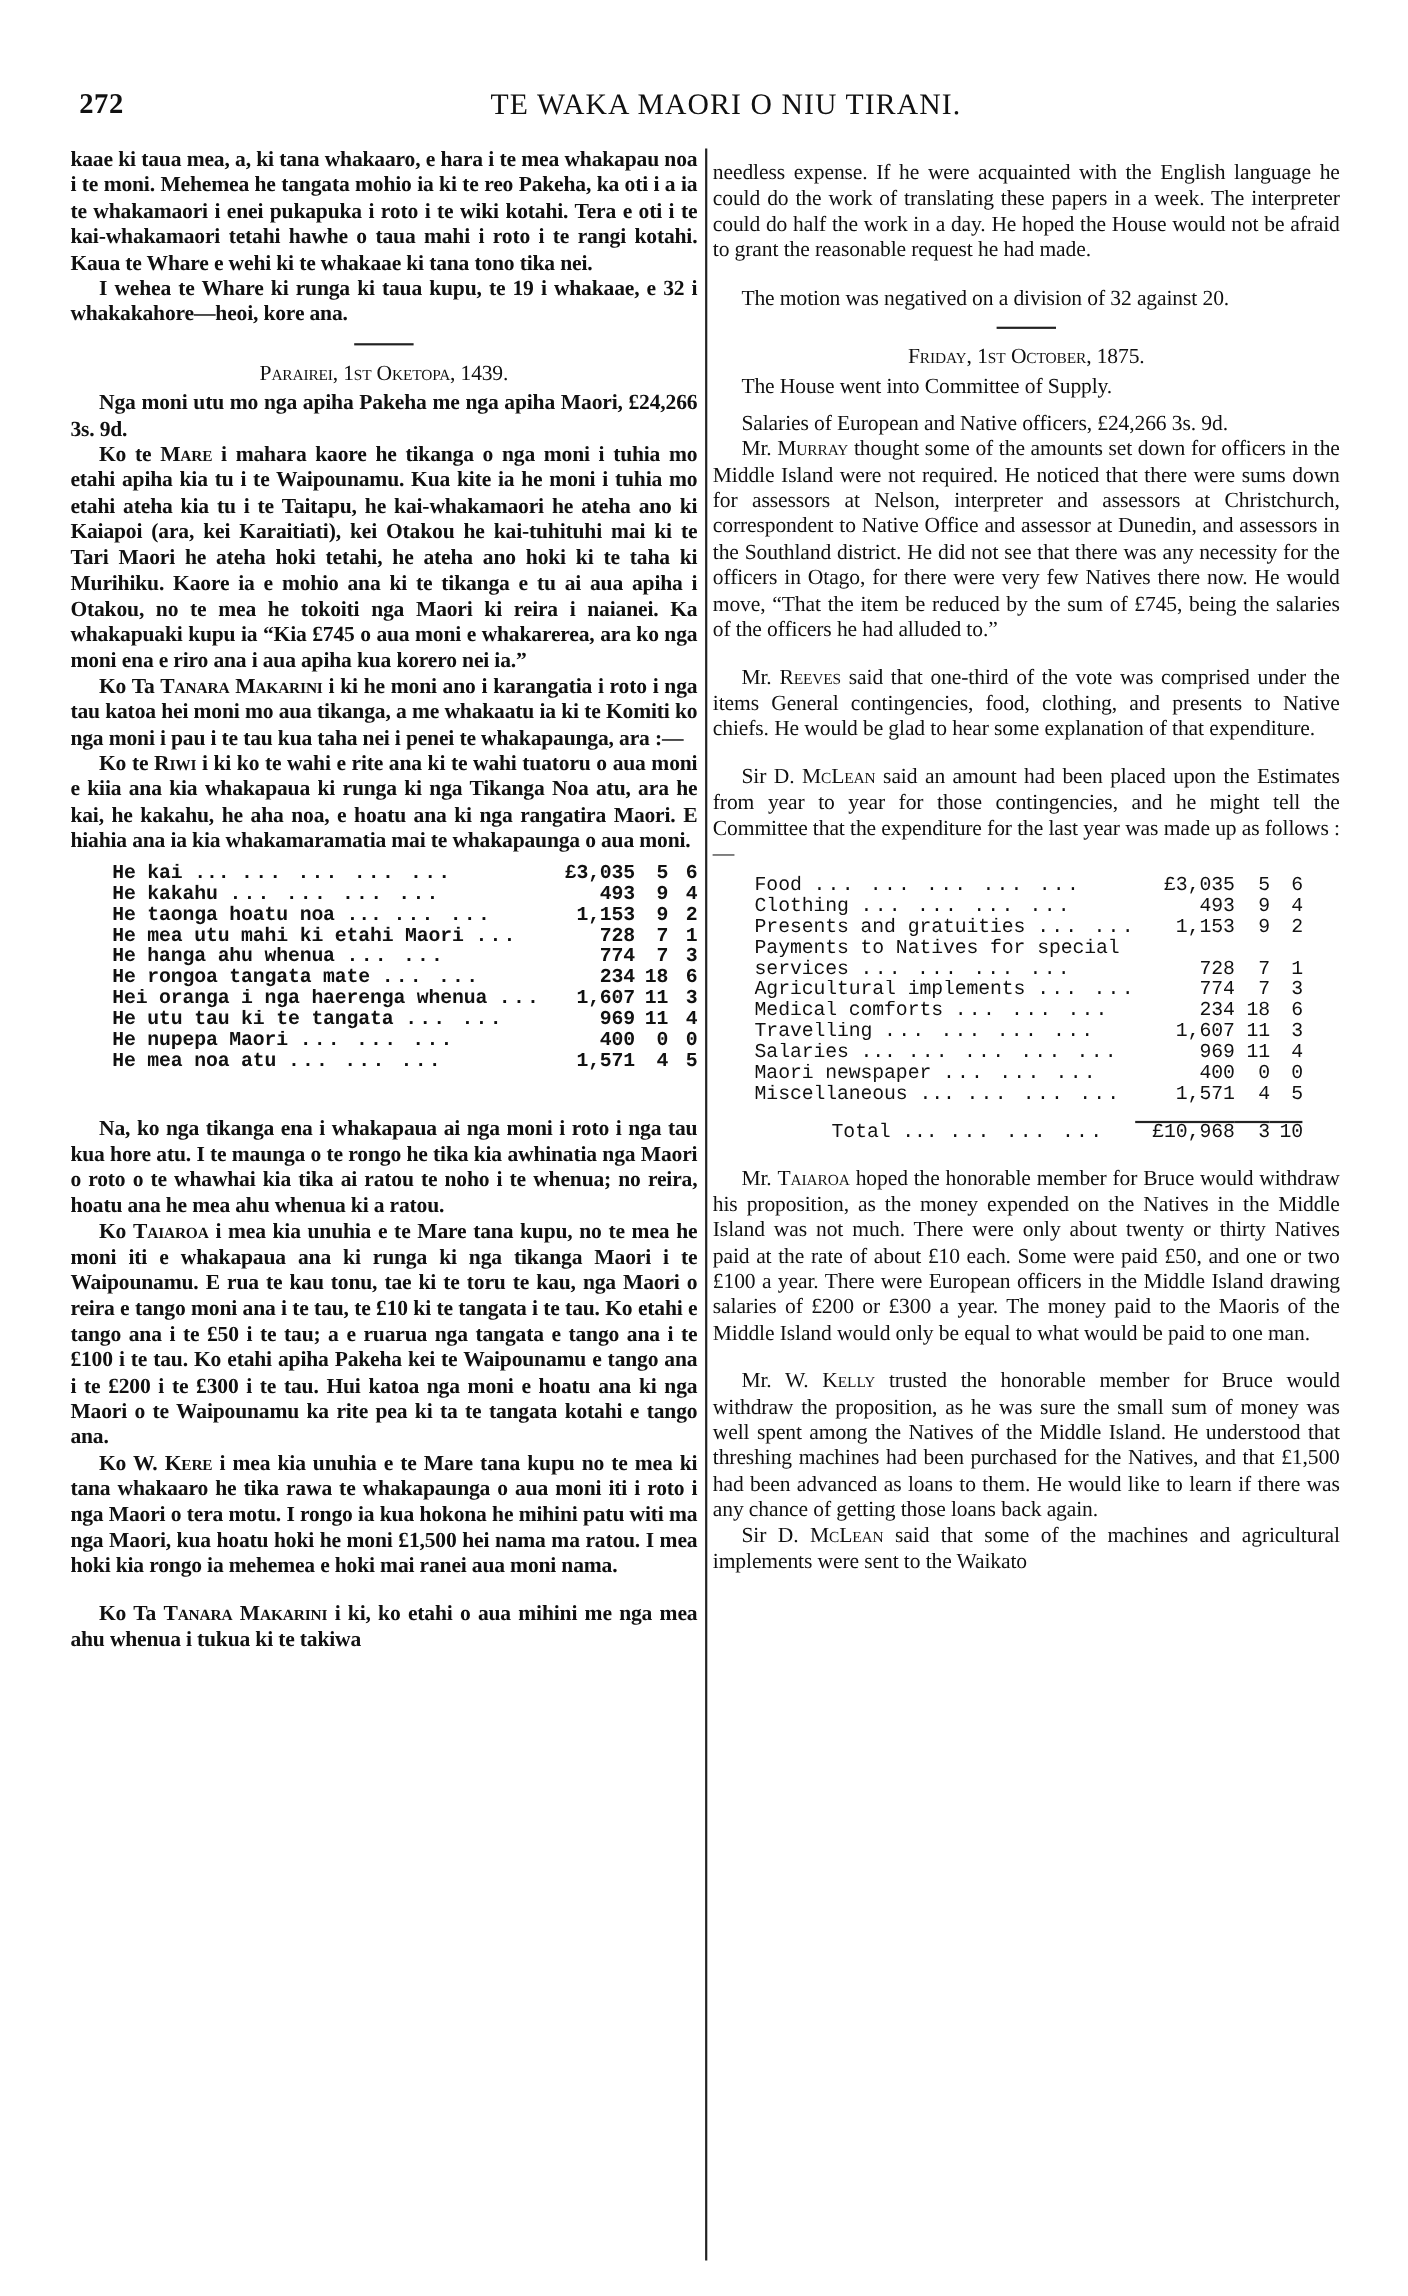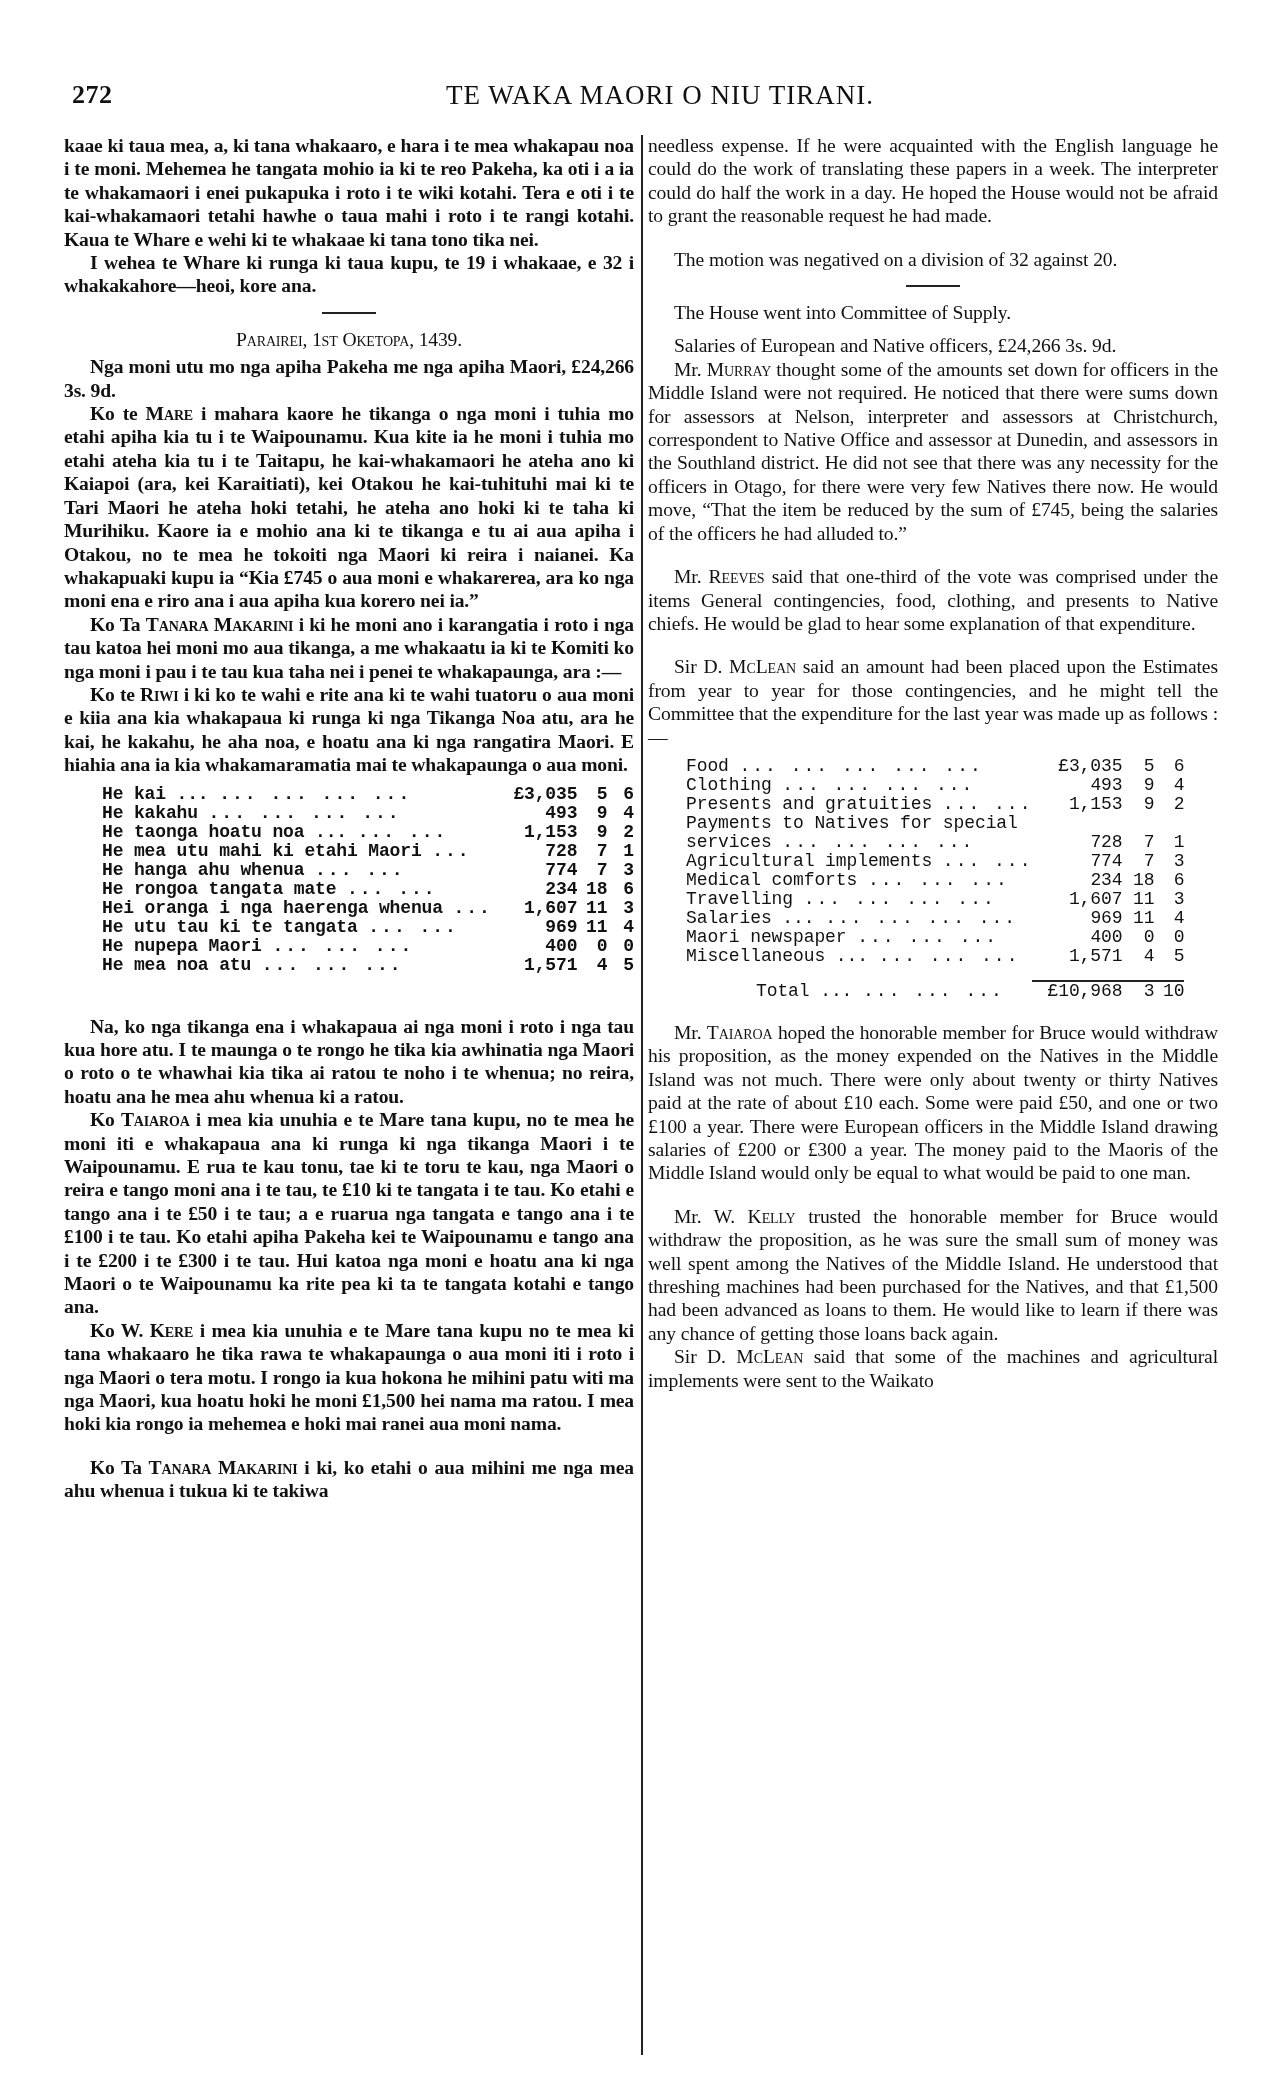--- a/index.html
+++ b/index.html
@@ -17,21 +17,21 @@
   }
   .page-title {
     position: absolute; left: 0; right: 0; top: 0; text-align: center;
     font-size: 27px; letter-spacing: 1px; padding-left: 40px;
   }
   .column {
     position: absolute; top: 134px;
     font-size: 19.6px; line-height: 23.4px; text-align: justify;
   }
   .col-left { left: 64px; width: 570px; font-weight: bold; letter-spacing: -0.15px; }
-  .col-right { left: 648px; width: 570px; letter-spacing: -0.1px; }
+  .col-right { left: 648px; width: 570px; letter-spacing: -0.1px; margin-top: 12px; }
   .col-divider {
     position: absolute; left: 641px; top: 135px; width: 2px; height: 1920px;
     background: #222222;
   }
   p { margin: 0; text-indent: 26px; }
   p.noindent { text-indent: 0; }
   .sc { font-variant: small-caps; }
   .rule {
     width: 54px; height: 2px; background: #222; margin: 14px auto 14px auto;
   }
@@ -146,20 +146,21 @@
   <p><span>Ko W. </span><span class="sc">Kere</span><span> i mea kia unuhia e te Mare tana kupu no te mea ki tana whakaaro he tika rawa te whakapaunga o aua moni iti i roto i nga Maori o tera motu. I rongo ia kua hokona he mihini patu witi ma nga Maori, kua hoatu hoki he moni £1,500 hei nama ma ratou. I mea hoki kia rongo ia mehemea e hoki mai ranei aua moni nama.</span></p>
   <div class="gap"></div>
   <p><span>Ko Ta </span><span class="sc">Tanara Makarini</span><span> i ki, ko etahi o aua mihini me nga mea ahu whenua i tukua ki te takiwa</span></p>
 </div>
 
 <div class="column col-right">
   <p class="noindent">needless expense. If he were acquainted with the English language he could do the work of translating these papers in a week. The interpreter could do half the work in a day. He hoped the House would not be afraid to grant the reasonable request he had made.</p>
   <div class="gap"></div>
   <p>The motion was negatived on a division of 32 against 20.</p>
   <div class="rule"></div>
+  <p class="dateline">Friday, 1st October, 1875.</p>
   <p>The House went into Committee of Supply.</p>
   <div class="gap-sm"></div>
   <p>Salaries of European and Native officers, £24,266 3s. 9d.</p>
   <p><span>Mr. </span><span class="sc">Murray</span><span> thought some of the amounts set down for officers in the Middle Island were not required. He noticed that there were sums down for assessors at Nelson, interpreter and assessors at Christchurch, correspondent to Native Office and assessor at Dunedin, and assessors in the Southland district. He did not see that there was any necessity for the officers in Otago, for there were very few Natives there now. He would move, “That the item be reduced by the sum of £745, being the salaries of the officers he had alluded to.”</span></p>
   <div class="gap"></div>
   <p><span>Mr. </span><span class="sc">Reeves</span><span> said that one-third of the vote was comprised under the items General contingencies, food, clothing, and presents to Native chiefs. He would be glad to hear some explanation of that expenditure.</span></p>
   <div class="gap"></div>
   <p><span>Sir D. </span><span class="sc">McLean</span><span> said an amount had been placed upon the Estimates from year to year for those contingencies, and he might tell the Committee that the expenditure for the last year was made up as follows :—</span></p>
 
   <table class="acct">

